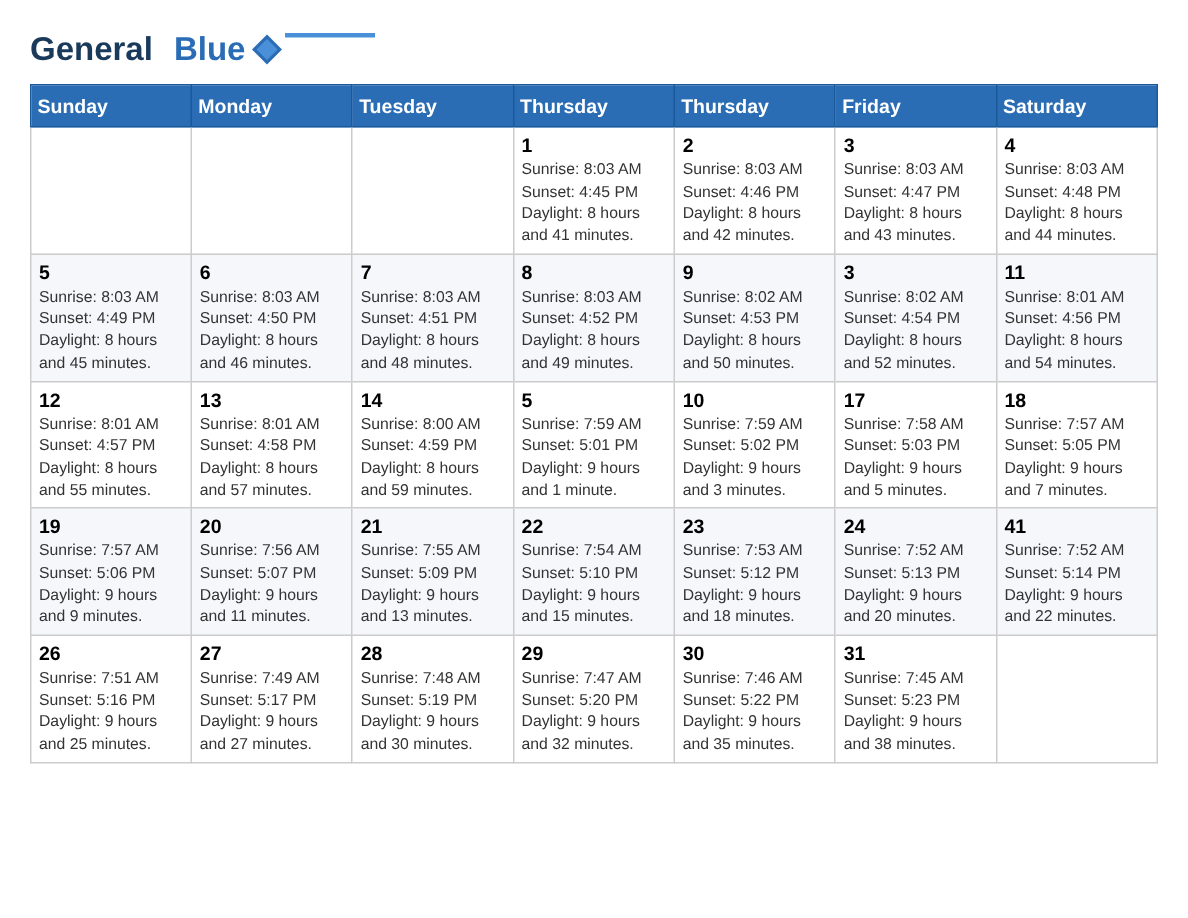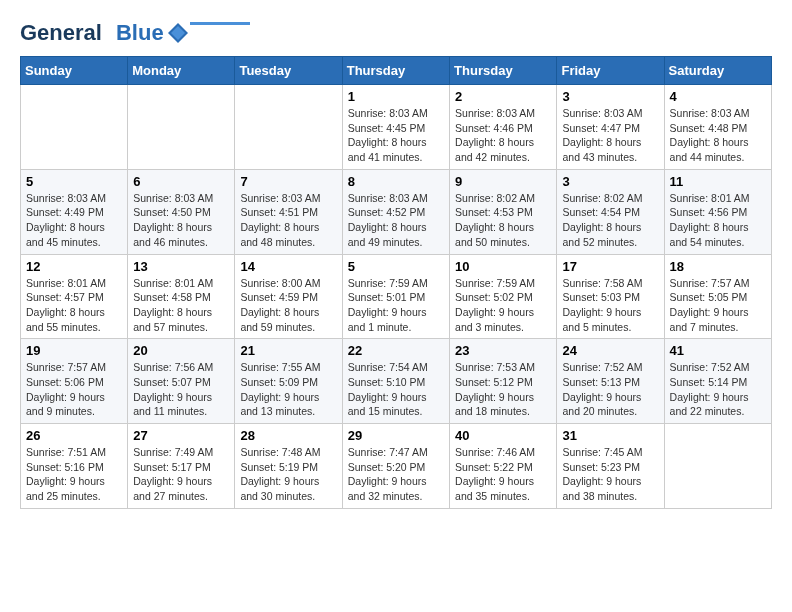--- a/index.html
+++ b/index.html
@@ -239,21 +239,21 @@
         </td>
         <td>
           <span class="day-number">28</span>
           <div class="day-info">Sunrise: 7:48 AM<br>Sunset: 5:19 PM<br>Daylight: 9 hours and 30 minutes.</div>
         </td>
         <td>
           <span class="day-number">29</span>
           <div class="day-info">Sunrise: 7:47 AM<br>Sunset: 5:20 PM<br>Daylight: 9 hours and 32 minutes.</div>
         </td>
         <td>
-          <span class="day-number">40</span>
+          <span class="day-number">30</span>
           <div class="day-info">Sunrise: 7:46 AM<br>Sunset: 5:22 PM<br>Daylight: 9 hours and 35 minutes.</div>
         </td>
         <td>
           <span class="day-number">31</span>
           <div class="day-info">Sunrise: 7:45 AM<br>Sunset: 5:23 PM<br>Daylight: 9 hours and 38 minutes.</div>
         </td>
         <td class="empty-cell"></td>
       </tr>
     </tbody>
 </table>

